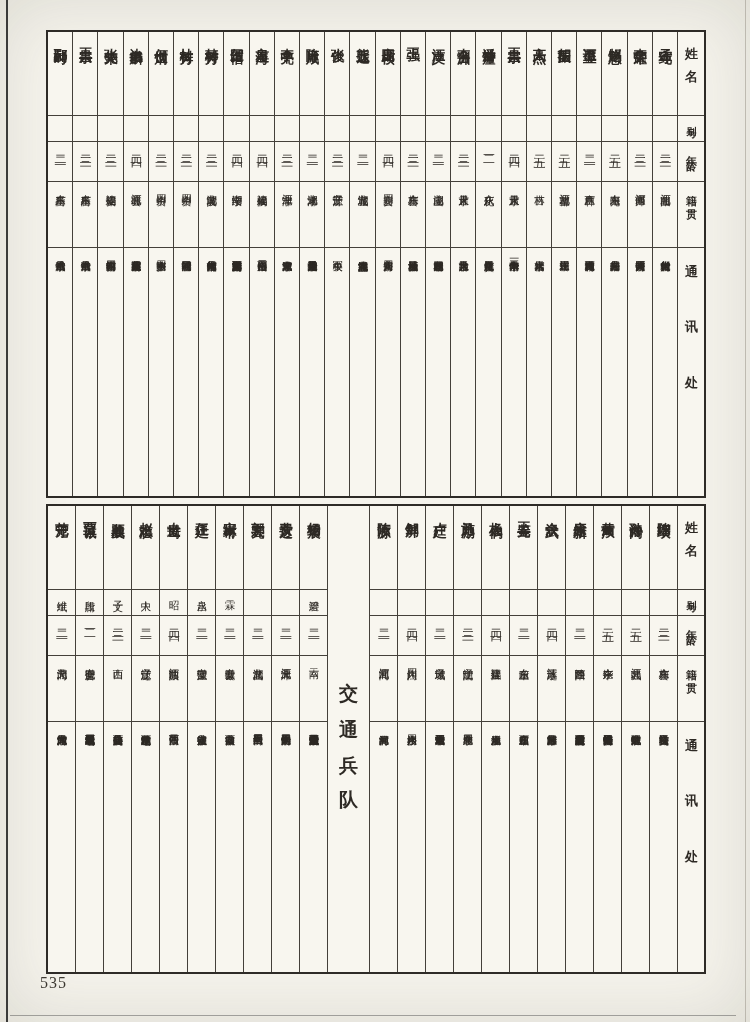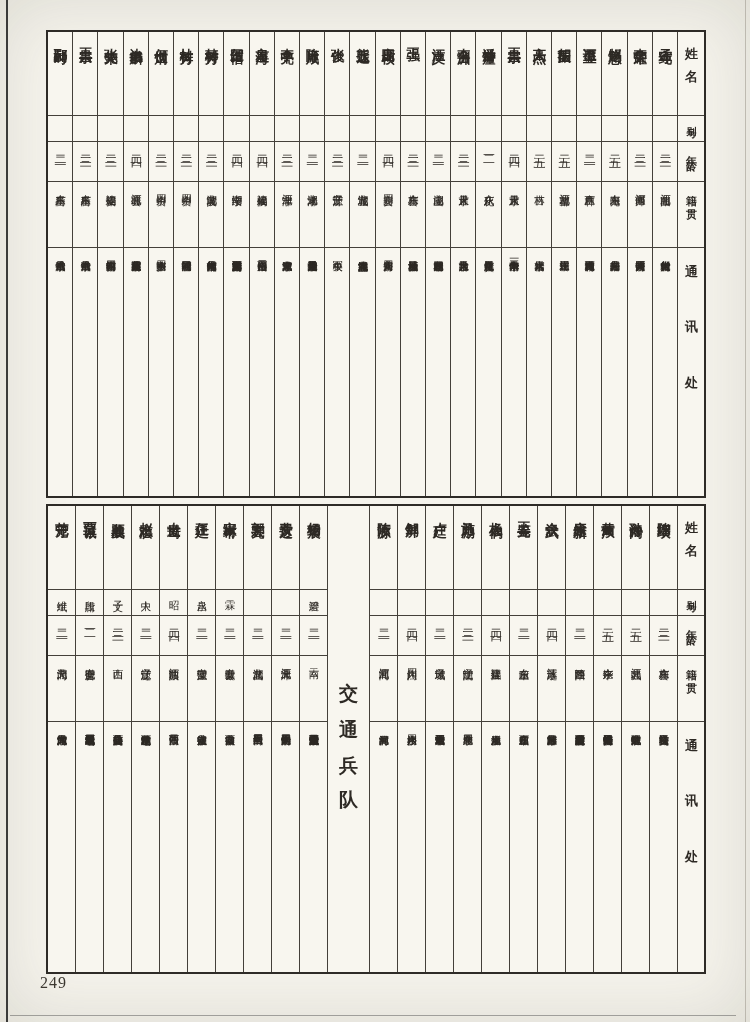--- a/index.html
+++ b/index.html
@@ -870,14 +870,14 @@
         </div>
         <div class="cell cell-native">
           <span class="vtext t-native">湖北天门</span>
         </div>
         <div class="cell cell-address">
           <span class="vtext t-address">湖北天门南城内东湾六号</span>
         </div>
       </div>
     </div>
 
-  <div class="page-number">249</div>
+  <div class="page-number">535</div>
 </div>
 
 </body></html>

